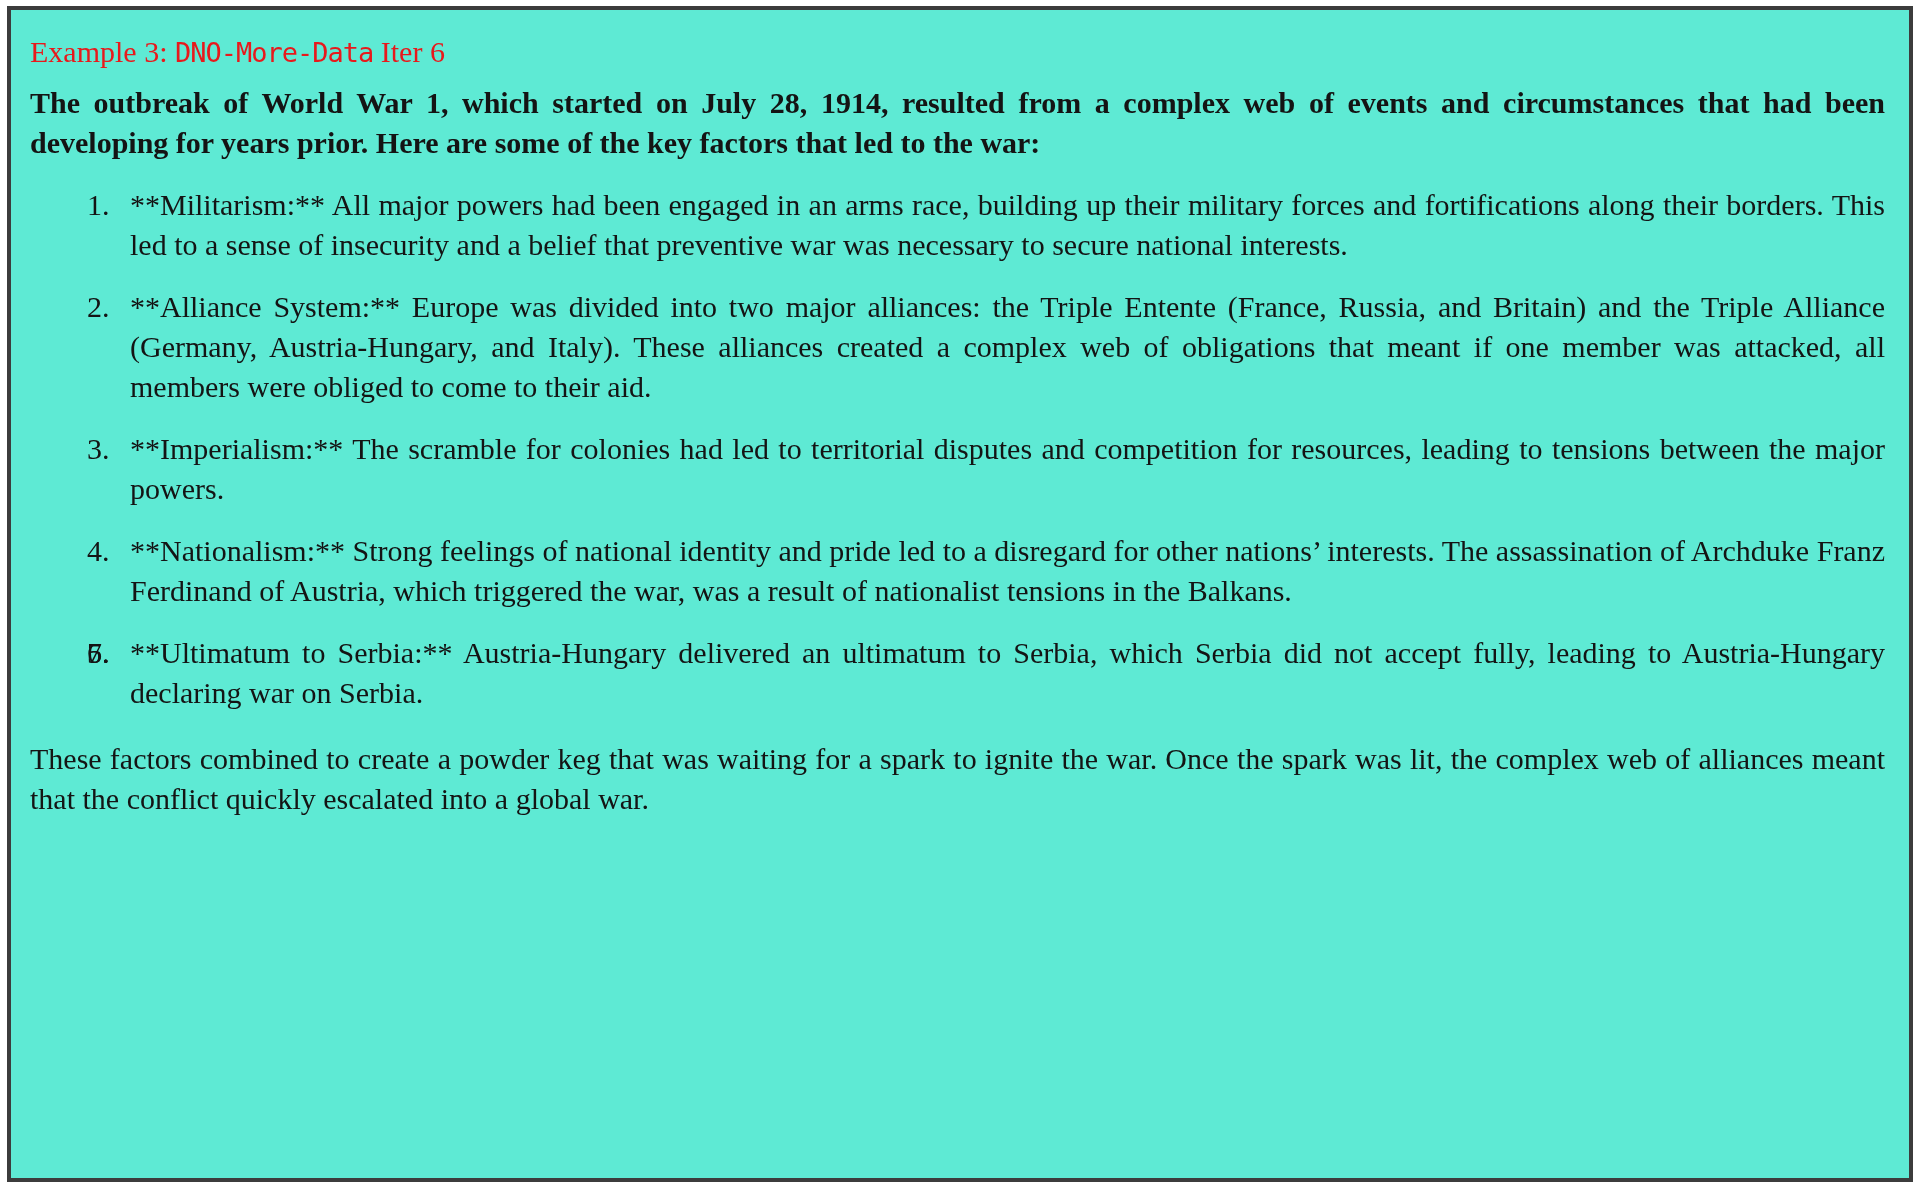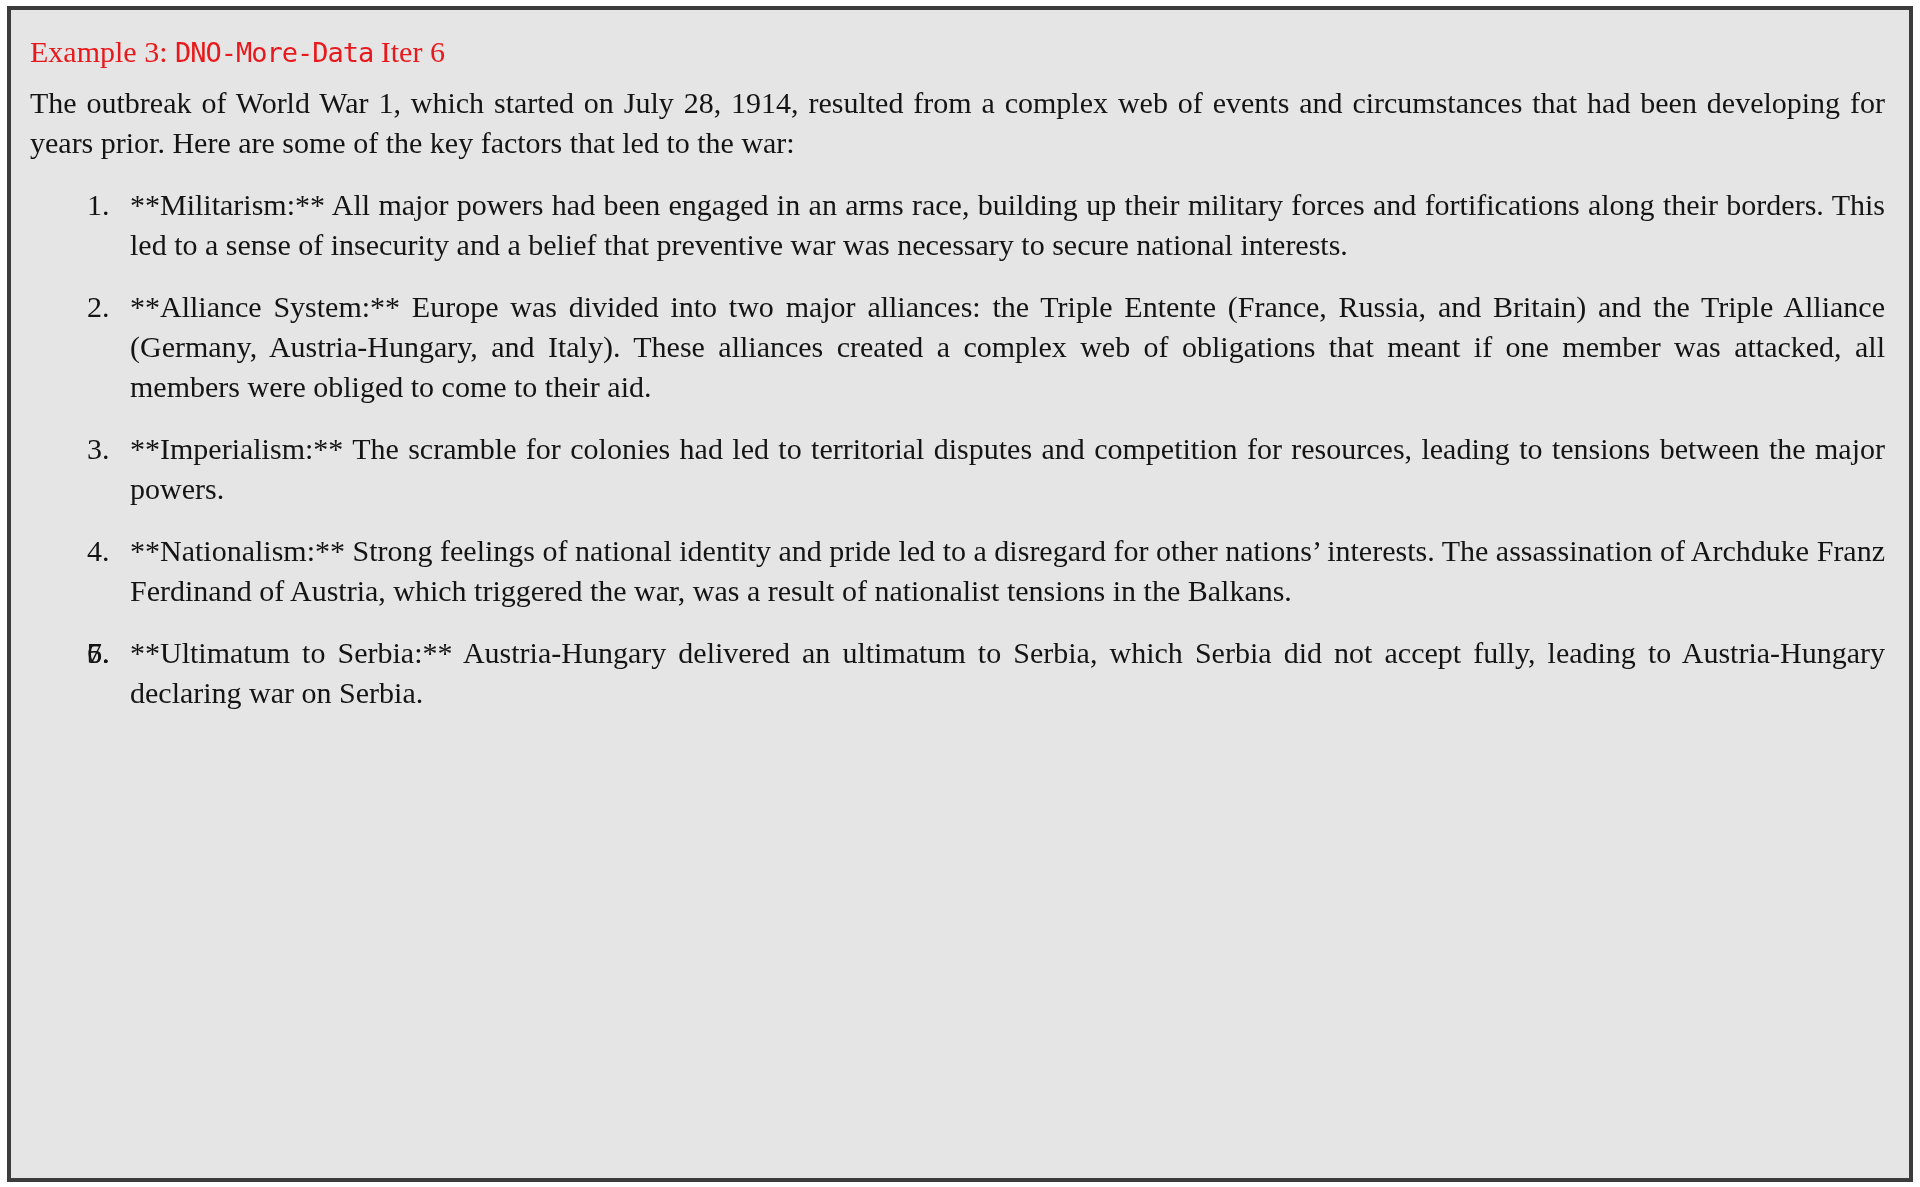--- a/index.html
+++ b/index.html
@@ -9,21 +9,21 @@
     background: #ffffff;
     font-family: "Liberation Serif", "DejaVu Serif", serif;
   }
   .example-box {
     position: absolute;
     left: 7px;
     top: 6px;
     width: 1906px;
     height: 1176px;
     border: 4px solid #3c3c3c;
-    background: #e5e5e5;
+    background: #5eead4;
   }
   .content {
     padding: 22px 24px 0 19px;
     font-size: 30px;
     line-height: 40px;
     color: #141414;
   }
   .header-line {
     margin-bottom: 10px;
     white-space: nowrap;
@@ -36,20 +36,21 @@
     color: var(--accent, #e8191c);
     font-family: "DejaVu Sans Mono", "Liberation Mono", monospace;
     font-size: 27px;
     letter-spacing: -1px;
   }
   .para {
     text-align: justify;
   }
   .intro {
     margin-bottom: 20px;
+    font-weight: bold;
   }
   .factor-item {
     position: relative;
     padding-left: 100px;
     margin-top: 22px;
     text-align: justify;
   }
   .factor-item .num {
     position: absolute;
     left: 57px;
@@ -94,15 +95,16 @@
       </div>
       <div class="factor-item">
         <span class="num">6.</span>
       </div>
       <div class="factor-item">
         <span class="num">7.</span>
         <span>**Ultimatum to Serbia:** Austria-Hungary delivered an ultimatum to Serbia, which Serbia did not accept fully, leading to Austria-Hungary declaring war on Serbia.</span>
       </div>
     </div>
 
+    <div class="para closing">These factors combined to create a powder keg that was waiting for a spark to ignite the war.  Once the spark was lit, the complex web of alliances meant that the conflict quickly escalated into a global war.</div>
 
   </div>
 </div>
 
 </body></html>

